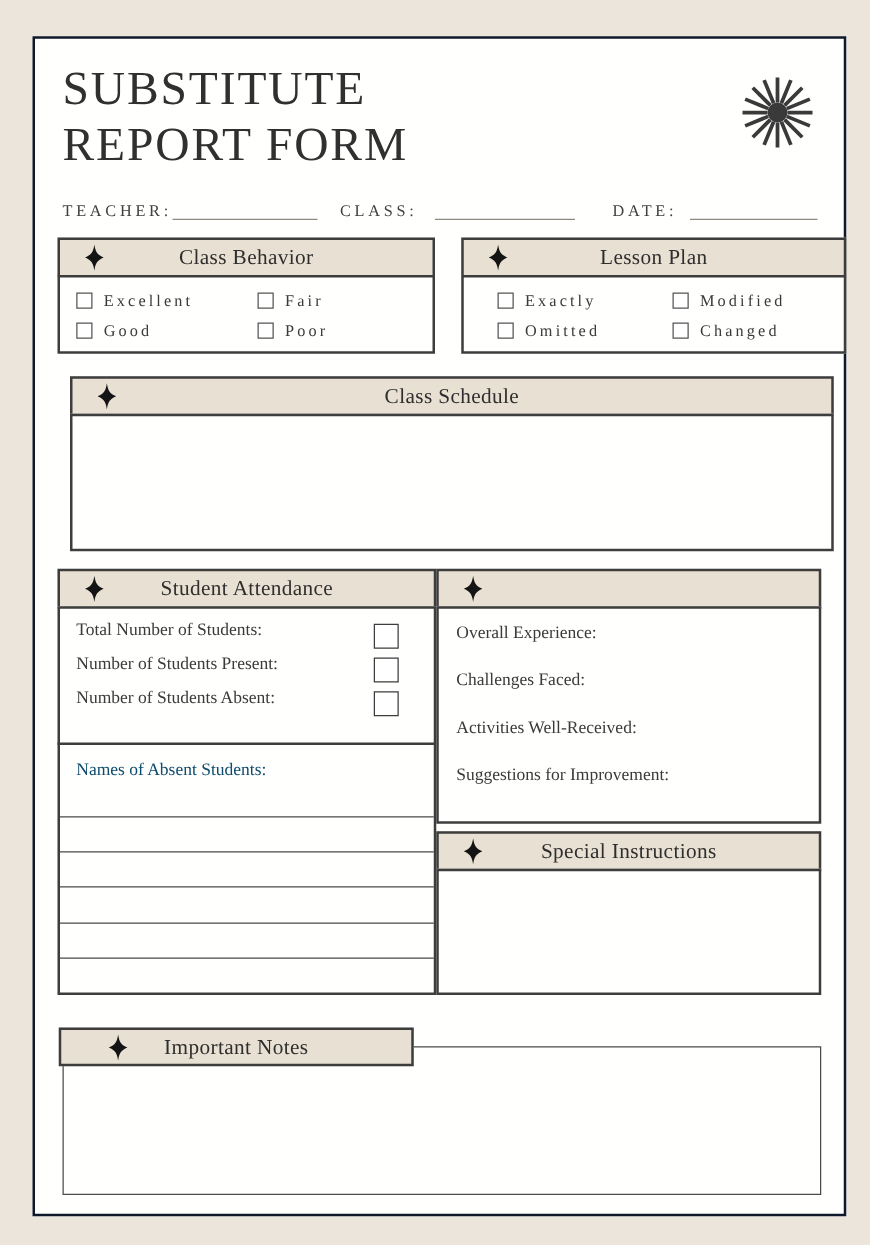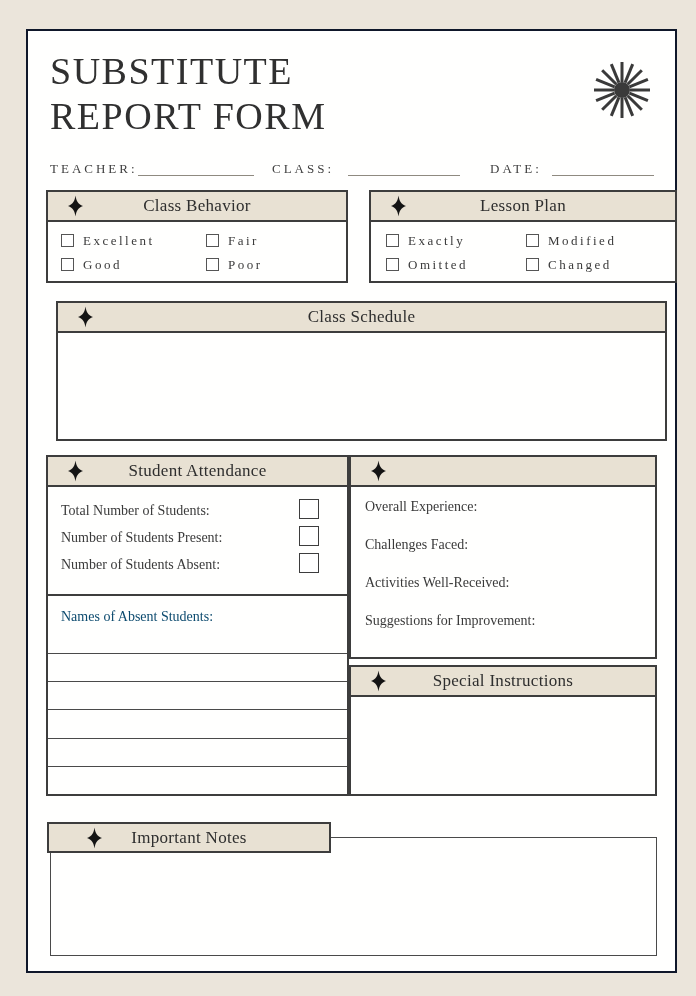--- a/index.html
+++ b/index.html
@@ -58,21 +58,21 @@
   .cb-item { display:flex; align-items:center; height:19px; }
   .cbx {
     width:13px; height:13px; box-sizing:border-box;
     border:1.5px solid #555; background:#fff; margin-right:9px; flex:0 0 auto;
   }
   .cb-label { font-size:13px; letter-spacing:2.5px; color:#3a3a3a; }
 
   
   .att-counts { position:absolute; left:0; right:0; top:10px; }
   .att-count-row {
-    position:relative; height:27px; display:flex; align-items:center;
+    position:relative; height:27px; display:flex; 
     padding-left:13px;
   }
   .att-count-label { font-size:14px; color:#3a3a3a; }
   .count-box {
     position:absolute; right:28px; top:2px; width:20px; height:20px;
     box-sizing:border-box; border:1.5px solid #3d3d3d; background:#fff;
   }
   .att-div { position:absolute; left:-2px; right:-2px; top:107px; border-top:2px solid #3d3d3d; }
   .att-names { position:absolute; left:13px; top:122px; font-size:14px; color:#0c4a6e; }
   .att-rows {
@@ -168,21 +168,21 @@
     </div>
 
     <div class="sec" style="left:341px; top:159px; width:308px;">
       <div class="sec-header">
         <svg class="sparkle" width="15" height="21" viewBox="0 0 24 32" preserveAspectRatio="none">
           <path d="M12 0 C13.5 9 15.5 12.5 24 16 C15.5 19.5 13.5 23 12 32 C10.5 23 8.5 19.5 0 16 C8.5 12.5 10.5 9 12 0 Z" fill="#141414"></path>
         </svg>
         <span class="sec-title">Lesson Plan</span>
       </div>
       <div class="sec-body" style="height:63px;">
-        <div class="cb-grid" style="grid-template-columns:140px 1fr; padding-left:15px;">
+        <div class="cb-grid" style="grid-template-columns:140px 1fr; padding-left:27px;">
           <div class="cb-item">
             <span class="cbx"></span>
             <span class="cb-label">Exactly</span>
           </div>
           <div class="cb-item">
             <span class="cbx"></span>
             <span class="cb-label">Modified</span>
           </div>
           <div class="cb-item">
             <span class="cbx"></span>

